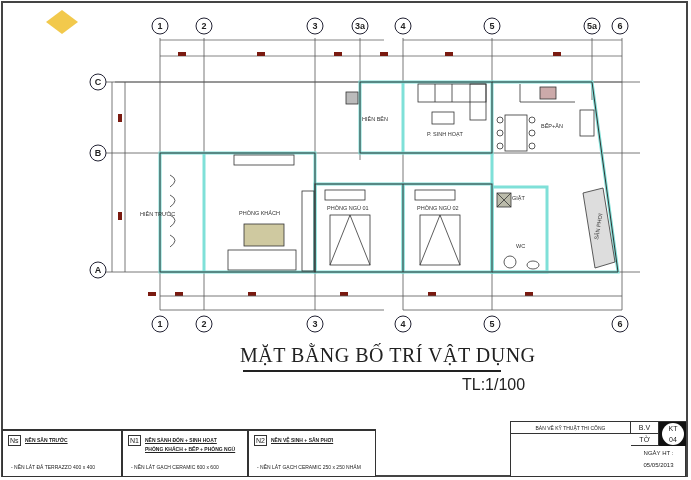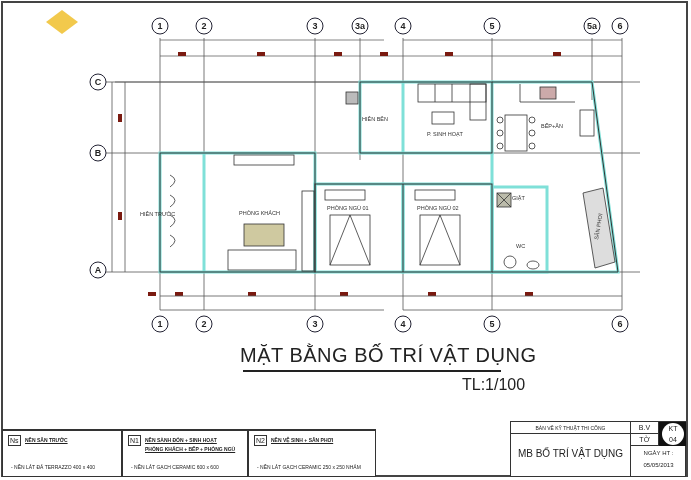--- a/index.html
+++ b/index.html
@@ -1,19 +1,19 @@
 <!DOCTYPE html>
 <html><head>
 <meta charset="utf-8">
 <style>
   html,body{margin:0;padding:0;background:#fff;}
   body{width:691px;height:480px;position:relative;overflow:hidden;font-family:"Liberation Sans",sans-serif;}
   .frame{position:absolute;left:1px;top:1px;width:687px;height:476px;border:2px solid #444;box-sizing:border-box;}
   svg{position:absolute;left:0;top:0;}
-  .title{position:absolute;left:240px;top:344px;font-size:20px;letter-spacing:0.5px;color:#222;font-family:Liberation Sans, sans-serif;font-weight:300;}
+  .title{position:absolute;left:240px;top:344px;font-size:20px;letter-spacing:0.5px;color:#222;font-family:Liberation Serif, serif;font-weight:300;}
   .title-line{position:absolute;left:243px;top:370px;width:258px;height:2px;background:#222;}
   .scale{position:absolute;left:462px;top:376px;font-size:16px;color:#222;}
   .legend{position:absolute;top:429px;height:48px;border:1px solid #333;border-top:2px solid #333;box-sizing:border-box;background:#fff;font-size:5px;color:#222;}
   .legend .code{position:absolute;left:5px;top:4px;border:1px solid #333;font-size:7px;padding:0 1px;line-height:9px;}
   .legend .head{position:absolute;left:22px;top:5px;text-decoration:underline;font-weight:bold;line-height:8px;}
   .legend .desc{position:absolute;left:8px;top:33px;}
   .tb{position:absolute;left:510px;top:421px;width:176px;height:56px;border:1px solid #333;box-sizing:border-box;font-size:5px;color:#222;background:#fff;}
   .tb .c{position:absolute;box-sizing:border-box;}
   .rl{font-size:5.5px;fill:#333;font-family:"Liberation Sans",sans-serif;}
   .axl{font-size:9px;font-weight:bold;fill:#222;font-family:"Liberation Sans",sans-serif;}
@@ -200,21 +200,20 @@
   <span class="desc">- NỀN LÁT GẠCH CERAMIC 600 x 600</span>
 </div>
 <div class="legend" style="left:248px;width:128px;">
   <span class="code">N2</span>
   <span class="head">NỀN VỆ SINH + SÂN PHƠI</span>
   <span class="desc">- NỀN LÁT GẠCH CERAMIC 250 x 250 NHÁM</span>
 </div>
 
 <div class="tb">
   <div class="c" style="left:0;top:0;width:120px;height:12px;border-right:1px solid #333;border-bottom:1px solid #333;text-align:center;line-height:12px;">BẢN VẼ KỸ THUẬT THI CÔNG</div>
-  <div class="c" style="left:0;top:12px;width:120px;height:43px;border-right:1px solid #333;text-align:center;line-height:40px;font-size:10px;">MB BỐ TRÍ VẬT DỤNG</div>
   <div class="c" style="left:120px;top:0;width:28px;height:12px;border-right:1px solid #333;border-bottom:1px solid #333;text-align:center;line-height:12px;font-size:7px;">B.V</div>
   <div class="c" style="left:148px;top:0;width:27px;height:24px;background:#111;"></div>
   <div class="c" style="left:151px;top:1px;width:22px;height:22px;background:#fff;border-radius:50%;text-align:center;line-height:11px;font-size:7px;">
     <div>KT</div>
     <div>04</div>
   </div>
   <div class="c" style="left:120px;top:12px;width:28px;height:12px;border-right:1px solid #333;border-bottom:1px solid #333;text-align:center;line-height:12px;font-size:7px;">TỜ</div>
   <div class="c" style="left:120px;top:28px;width:55px;text-align:center;font-size:6px;">NGÀY HT :</div>
   <div class="c" style="left:120px;top:40px;width:55px;text-align:center;font-size:6px;">05/05/2013</div>
 </div>

